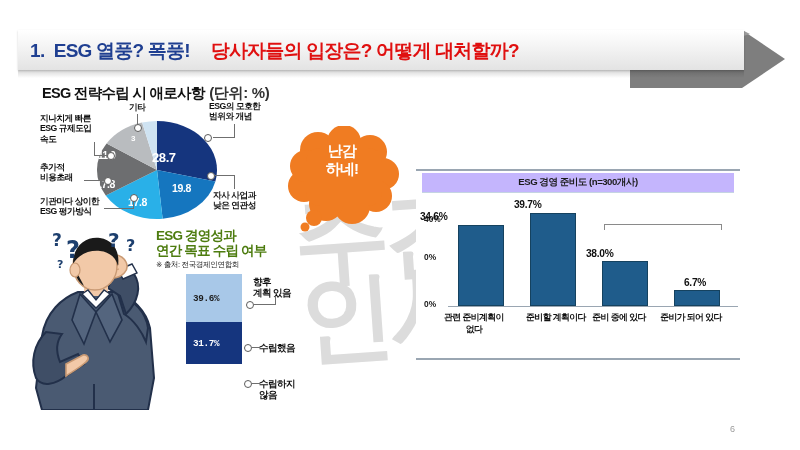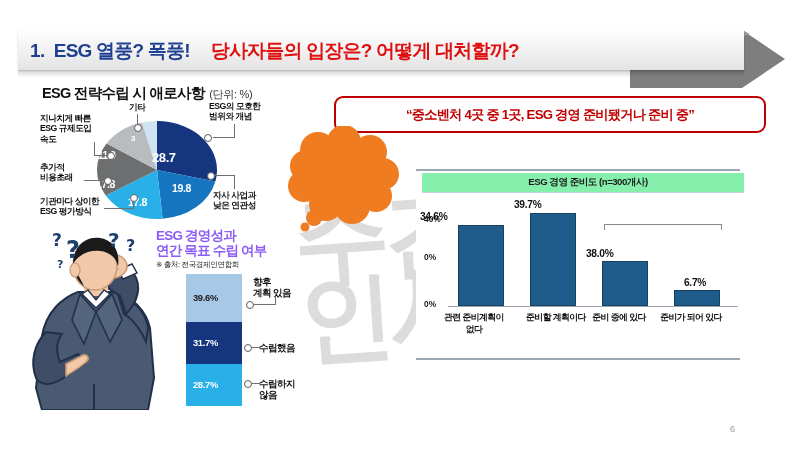--- a/index.html
+++ b/index.html
@@ -34,38 +34,38 @@
   .watermark{
     position:absolute;left:296px;top:196px;width:180px;height:150px;
     color:#dcdcdc;font-size:96px;font-weight:bold;line-height:0.82;
     letter-spacing:-6px;transform:rotate(-4deg);user-select:none;
     font-family:"DejaVu Sans",sans-serif;
   }
 
   
   .pie-title{position:absolute;left:42px;top:84px;white-space:nowrap;}
   .pie-title .big{font-size:14.5px;font-weight:bold;color:#111;letter-spacing:-0.7px;}
-  .pie-title .unit{font-size:11px;color:#333;font-weight:normal;letter-spacing:-0.3px;}
+  .pie-title .unit{font-size:15px;color:#333;font-weight:bold;letter-spacing:-0.3px;}
   .pie-wrap{position:absolute;left:96px;top:120px;width:122px;height:100px;}
   .pie-lab{position:absolute;font-size:8.7px;color:#111;line-height:1.18;letter-spacing:-0.5px;font-weight:600;}
   .lead{position:absolute;background:#6f6f6f;}
   .dot{position:absolute;width:6px;height:6px;border-radius:50%;border:1.6px solid #5c5c5c;background:#fff;}
   .pval{position:absolute;font-weight:bold;color:#fff;letter-spacing:-0.4px;}
 
   
   .person{position:absolute;left:22px;top:228px;width:165px;height:182px;}
   .qmark{position:absolute;color:#1d3f6e;font-weight:bold;font-family:"DejaVu Sans",sans-serif;}
 
   
   .sb-title{position:absolute;left:156px;top:228px;white-space:nowrap;}
-  .sb-title .l1{font-size:13.5px;font-weight:bold;color:#8b5cf6;letter-spacing:-0.8px;line-height:1.12;}
+  .sb-title .l1{font-size:13.5px;font-weight:bold;color:#4d7c0f;letter-spacing:-0.8px;line-height:1.12;}
   .sb-title .src{font-size:7.6px;color:#222;letter-spacing:-0.4px;margin-top:2px;}
   .sbar{position:absolute;left:186px;top:274px;width:56px;height:132px;}
   .sseg{position:absolute;left:0;width:56px;display:flex;align-items:center;}
-  .sseg span{font-size:9.3px;font-weight:bold;letter-spacing:-0.3px;margin-left:7px;}
+  .sseg span{font-size:9.3px;font-weight:bold;letter-spacing:-0.3px;margin-left:7px;font-family:Liberation Mono, monospace;}
   .slab{position:absolute;font-size:9.6px;font-weight:bold;color:#111;letter-spacing:-0.6px;line-height:1.15;}
 
   
   .callout{
     position:absolute;left:334px;top:96px;width:428px;height:33px;
     border:2.1px solid #c00000;border-radius:9px;background:#fff;
     display:flex;align-items:center;justify-content:center;
   }
   .callout span{font-size:13.2px;font-weight:bold;color:#c00000;letter-spacing:-0.75px;white-space:nowrap;}
 
@@ -75,22 +75,22 @@
     position:absolute;left:288px;top:142px;width:108px;
     text-align:center;color:#fff;font-size:15px;font-weight:bold;
     line-height:1.18;letter-spacing:-0.8px;pointer-events:none;
   }
 
   
   .panel{position:absolute;left:416px;top:168px;width:324px;height:192px;background:#fff;}
   .panel-rule{position:absolute;left:416px;width:324px;height:1.6px;background:#9aa6b2;}
   .panel-head{
     position:absolute;left:422px;top:173px;width:312px;height:19px;
-    background:#86efac;border-bottom:1px solid #c5d4e2;
-    display:flex;align-items:center;justify-content:center;padding-left:10px;
+    background:#c4b5fd;border-bottom:1px solid #c5d4e2;
+    display:flex;align-items:center;justify-content:center;
   }
   .panel-head span{font-size:9.6px;font-weight:bold;color:#1b1b1b;letter-spacing:-0.5px;}
   .ytick{position:absolute;font-size:8.4px;font-weight:bold;color:#1b1b1b;text-align:left;width:24px;}
   .plot{position:absolute;left:452px;top:200px;width:282px;height:106px;}
   .bar{position:absolute;bottom:0;background:#1f5c8b;border:1px solid #15425f;box-sizing:border-box;}
   .bval{position:absolute;font-size:10.2px;font-weight:bold;color:#111;letter-spacing:-0.3px;}
   .xlab{position:absolute;font-size:8.9px;font-weight:bold;color:#111;text-align:center;letter-spacing:-0.6px;line-height:1.3;}
   .badge{
     position:absolute;left:609px;top:207px;width:113px;height:27px;
     background:#1f7ec4;border-radius:13px;display:flex;flex-direction:column;
@@ -225,58 +225,56 @@
     <div class="src">※ 출처: 전국경제인연합회</div>
   </div>
 
   <div class="sbar">
     <div class="sseg" style="top:0;height:48px;background:#a8c8e8;">
       <span style="color:#1b1b1b;">39.6%</span>
     </div>
     <div class="sseg" style="top:48px;height:42px;background:#15357e;">
       <span style="color:#ffffff;">31.7%</span>
     </div>
-    <div class="sseg" style="top:90px;height:42px;background:#29b0e8;">
-      <span style="color:#ffffff;">28.7%</span>
-    </div>
   </div>
 
   <div class="slab" style="left:253px;top:276px;">향후<br>계획 있음</div>
   <div class="lead" style="left:254px;top:304px;width:22px;height:1.4px;"></div>
   <div class="lead" style="left:275px;top:296px;width:1.4px;height:9px;"></div>
   <div class="dot" style="left:246px;top:301px;"></div>
 
   <div class="slab" style="left:259px;top:342px;">수립했음</div>
   <div class="lead" style="left:252px;top:347px;width:8px;height:1.4px;"></div>
   <div class="dot" style="left:244px;top:344px;"></div>
 
   <div class="slab" style="left:259px;top:378px;">수립하지<br>않음</div>
   <div class="lead" style="left:252px;top:383px;width:8px;height:1.4px;"></div>
   <div class="dot" style="left:244px;top:380px;"></div>
 
-  <div class="callout">
-    <span>“중소벤처 4곳 중 1곳, ESG 경영 준비됐거나 준비 중”</span>
-  </div>
 
   <svg class="bubble" viewBox="0 0 112 106">
     <g fill="#f07c22">
       <circle cx="30" cy="24" r="18"></circle>
         <circle cx="56" cy="16" r="17"></circle>
       <circle cx="82" cy="26" r="17"></circle>
         <circle cx="95" cy="48" r="16"></circle>
       <circle cx="88" cy="70" r="16"></circle>
         <circle cx="64" cy="80" r="18"></circle>
       <circle cx="38" cy="78" r="17"></circle>
         <circle cx="16" cy="60" r="16"></circle>
       <circle cx="18" cy="40" r="16"></circle>
       <rect x="18" y="22" width="76" height="58" rx="14"></rect>
       <circle cx="26" cy="92" r="8"></circle>
         <circle cx="17" cy="101" r="4.5"></circle>
     </g>
   </svg>
+  <div class="bubble-text">
+    <span>난감</span><br>
+    <span>하네!</span>
+  </div>
 
   <div class="panel"></div>
   <div class="panel-rule" style="top:169px;"></div>
   <div class="panel-rule" style="top:358px;"></div>
   <div class="panel-head">
     <span>ESG 경영 준비도 (n=300개사)</span>
   </div>
 
   <div class="ytick" style="left:424px;top:214px;">40%</div>
   <div class="ytick" style="left:424px;top:252px;">0%</div>

